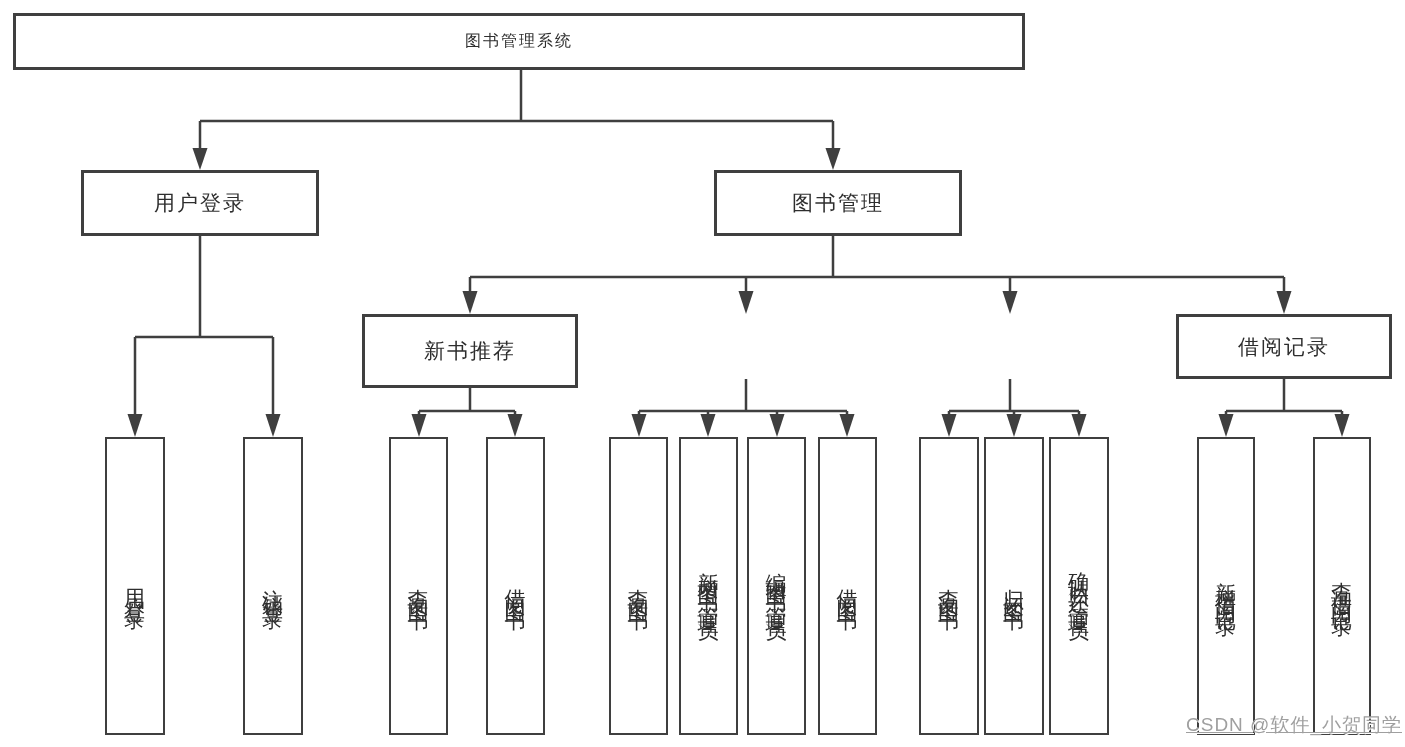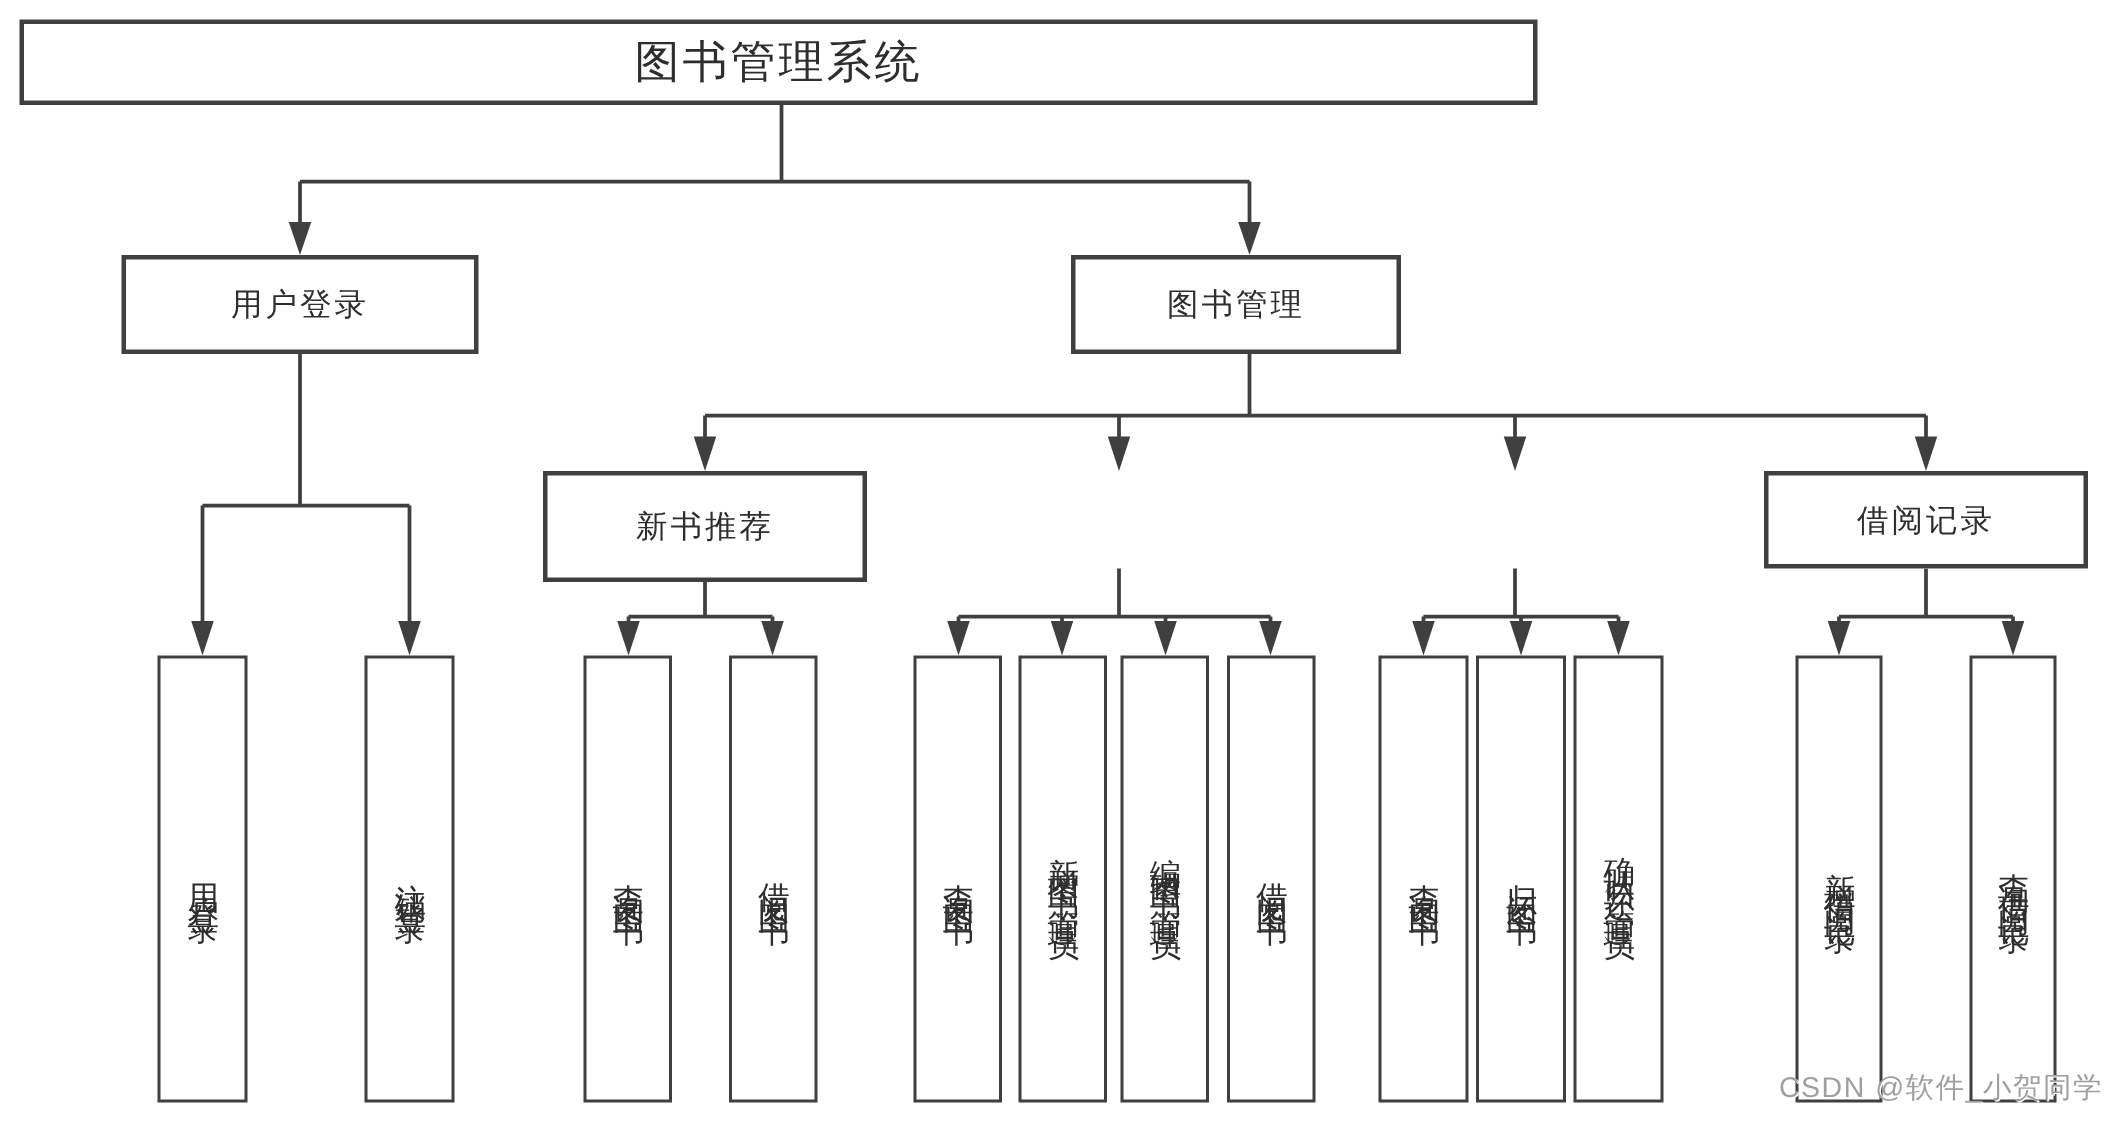--- a/index.html
+++ b/index.html
@@ -30,21 +30,21 @@
     align-items: center;
     justify-content: center;
   }
   .node .lbl {
     color: #2e2e2e;
     font-size: 21px;
     letter-spacing: 2px;
     white-space: nowrap;
   }
   .node.root .lbl {
-    font-size: 30px;
+    font-size: 16px;
   }
   .node.leaf {
     top: 437px;
     height: 298px;
     border-width: 2.5px;
   }
   .node.leaf .lbl {
     writing-mode: vertical-rl;
     letter-spacing: 7px;
     font-size: 21px;
@@ -52,20 +52,21 @@
   }
   .watermark {
     position: absolute;
     left: 1186px;
     top: 712px;
     font-size: 19px;
     color: #9f9f9f;
     letter-spacing: 1px;
     text-shadow: 1px 1px 0 #ffffff;
     white-space: nowrap;
+    text-decoration: underline;
   }
 </style>
 </head>
 <body>
 
 <div class="canvas">
 
   <svg class="connectors" width="1405" height="747" viewBox="0 0 1405 747">
     <g stroke="#3f3f3f" stroke-width="2.5" fill="none">
 
@@ -106,21 +107,21 @@
     </g>
   </svg>
 
   <div class="node root" style="left:13px;top:13px;width:1012px;height:57px">
     <span class="lbl">图书管理系统</span>
   </div>
 
   <div class="node" style="left:81px;top:170px;width:238px;height:66px">
     <span class="lbl">用户登录</span>
   </div>
-  <div class="node" style="left:714px;top:170px;width:220px;height:66px">
+  <div class="node" style="left:714px;top:170px;width:248px;height:66px">
     <span class="lbl">图书管理</span>
   </div>
 
   <div class="node" style="left:362px;top:314px;width:216px;height:74px">
     <span class="lbl">新书推荐</span>
   </div>
   <div class="node" style="left:1176px;top:314px;width:216px;height:65px">
     <span class="lbl">借阅记录</span>
   </div>
 

